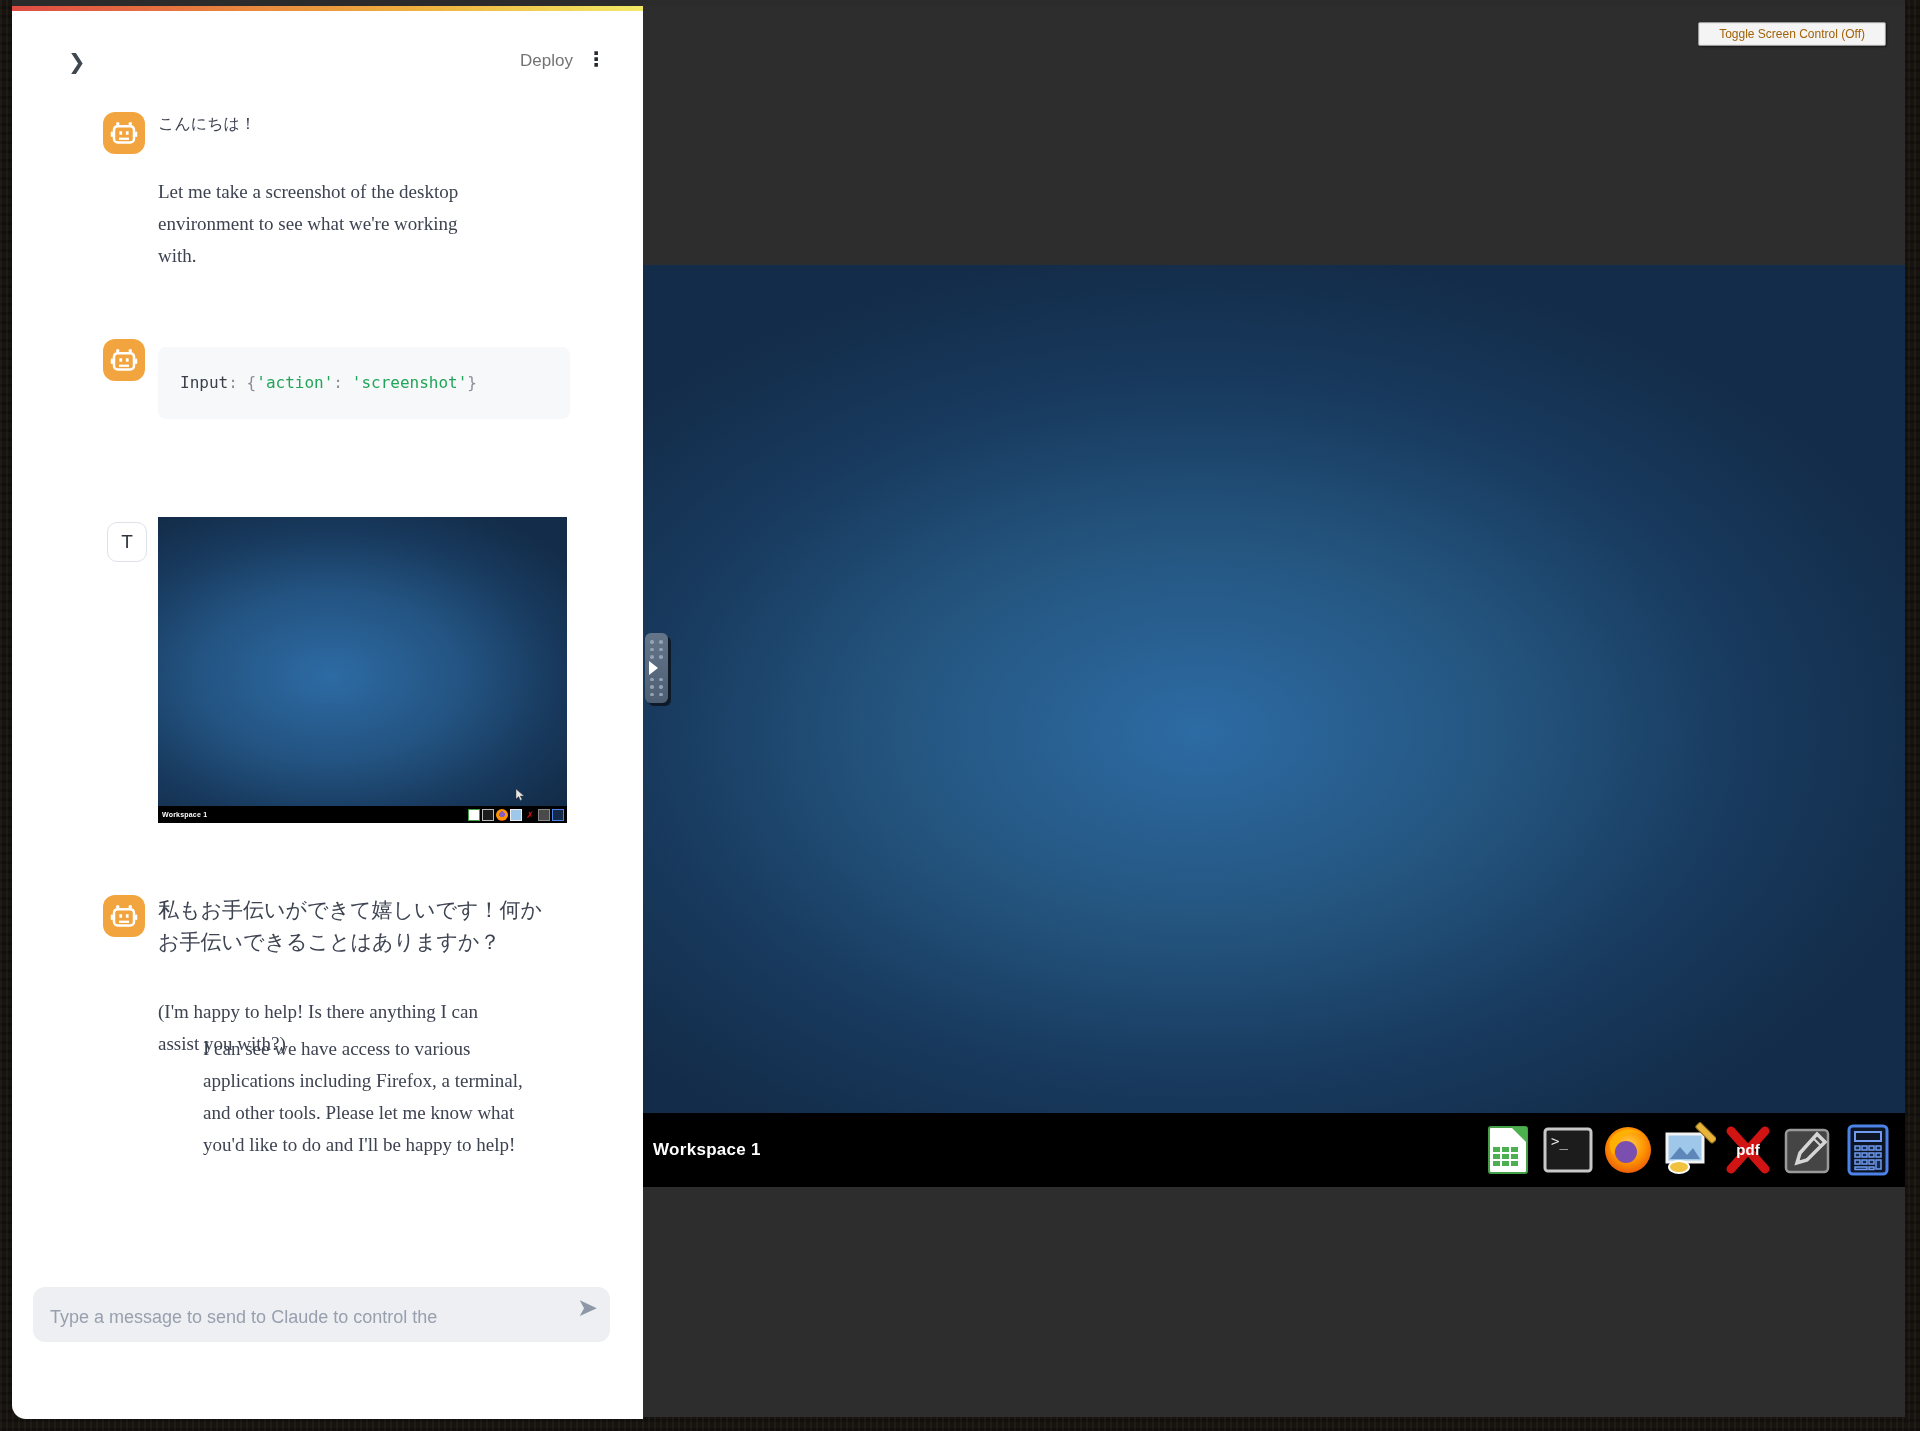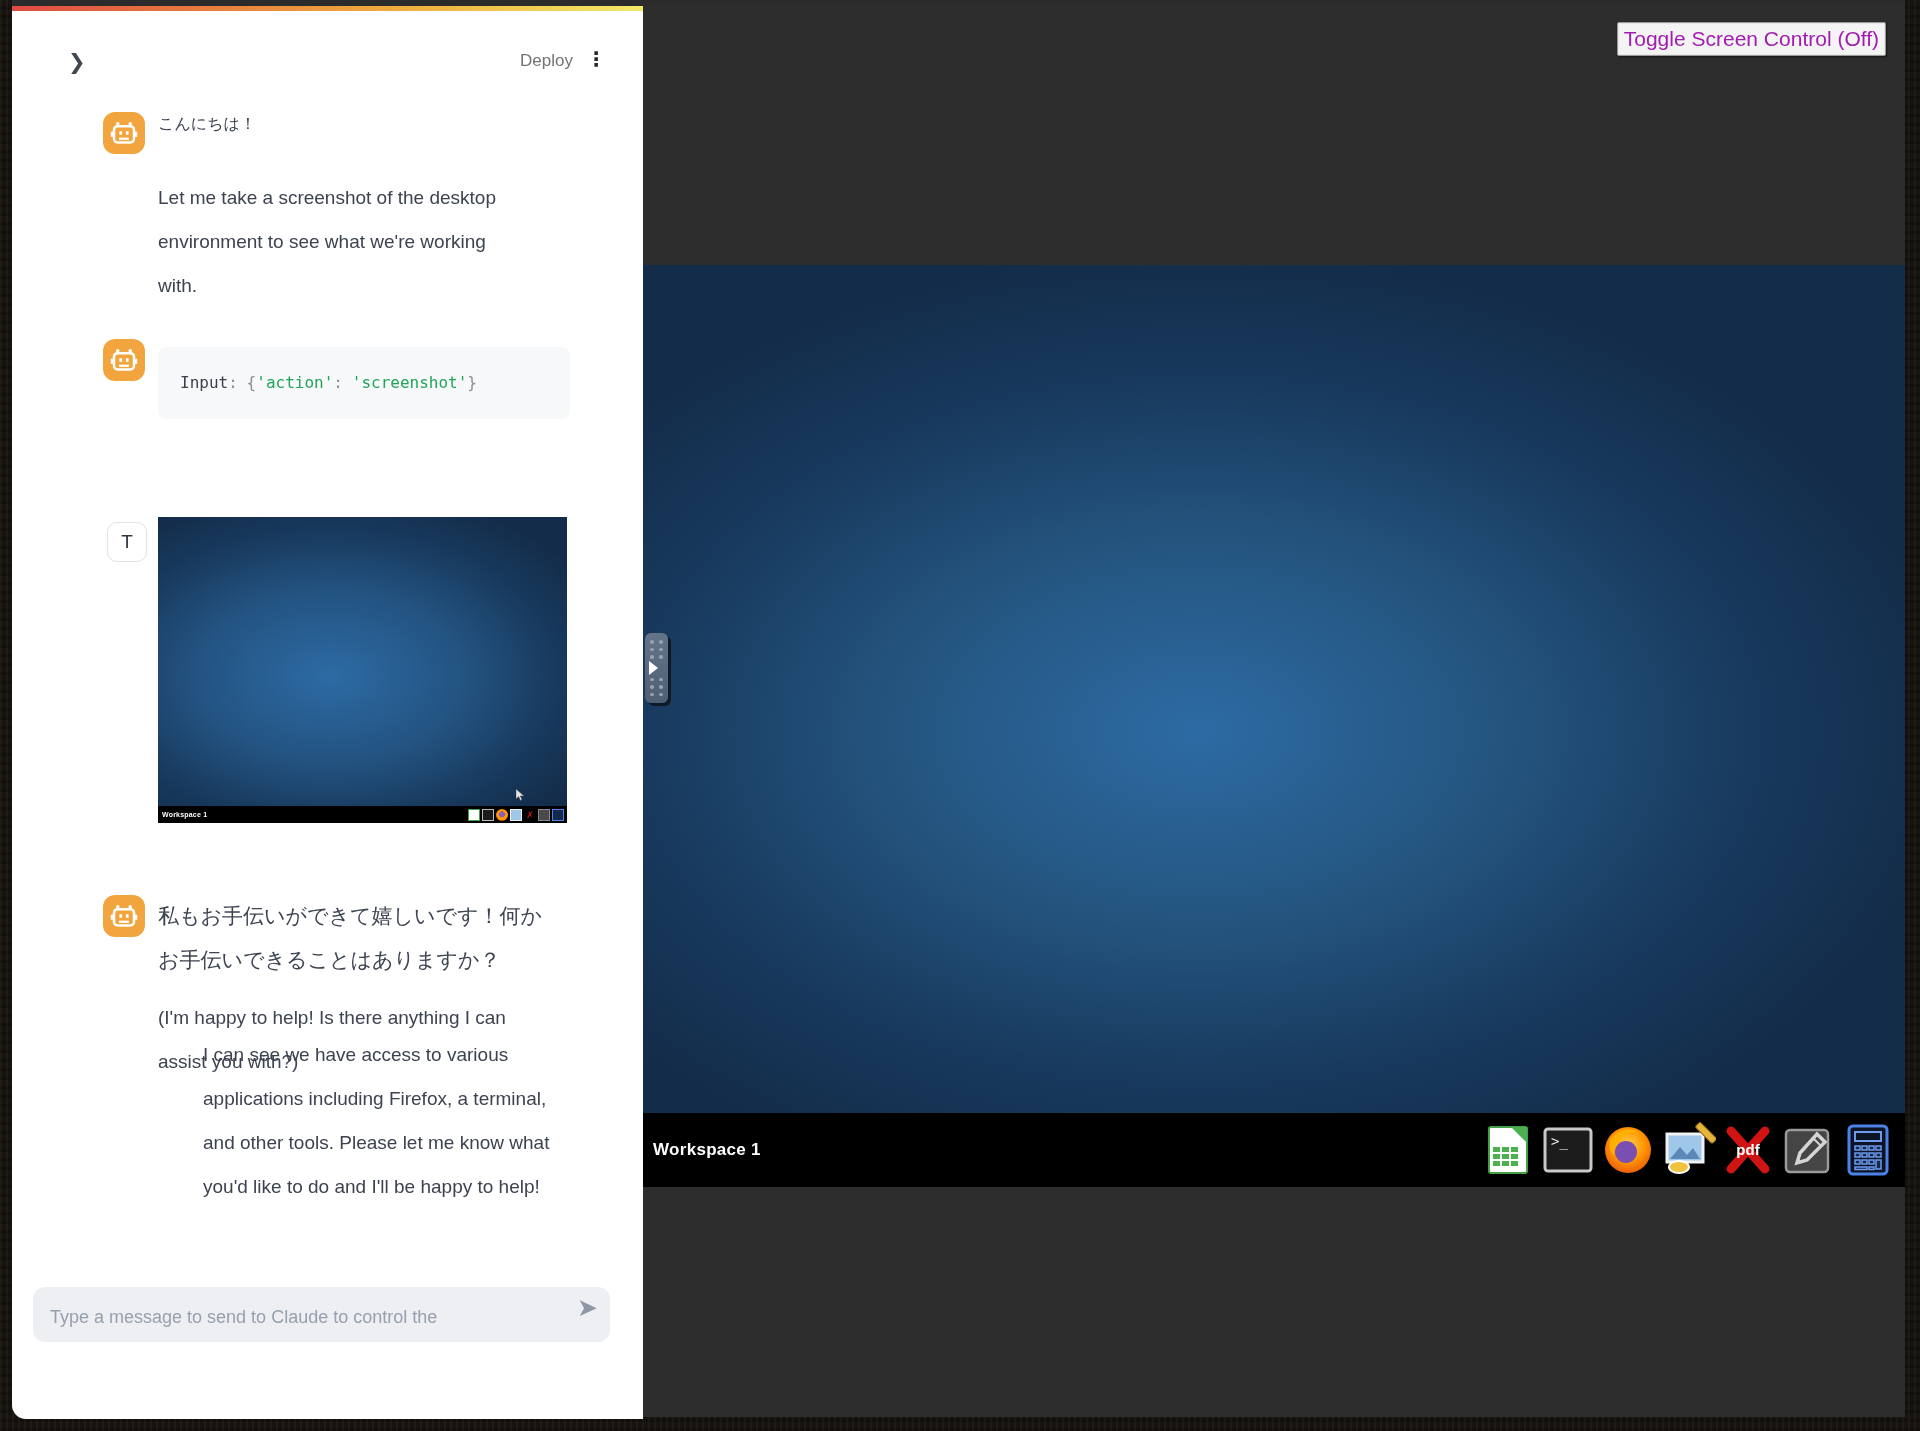--- a/index.html
+++ b/index.html
@@ -20,21 +20,21 @@
   .accent-bar{position:absolute;left:0;top:0;width:100%;height:5px;
     background:linear-gradient(90deg,#df4b44 0%,#e8823e 34%,#efb43f 66%,#f2ea67 100%);}
   .collapse{position:absolute;left:56px;top:44px;font-size:21px;color:#3f4750;cursor:pointer;font-weight:bold;}
   .deploy{position:absolute;left:508px;top:45px;font-size:17px;color:#737373;cursor:pointer;}
   .kebab{position:absolute;left:574px;top:41px;font-size:20px;color:#24292f;cursor:pointer;font-weight:bold;}
 
   .avatar{position:absolute;width:42px;height:42px;border-radius:12px;background:#f2a53f;
     display:flex;align-items:center;justify-content:center;}
   .msg-text{position:absolute;color:#3d4351;}
   .greeting{left:146px;top:108px;font-size:16px;}
-  .para{font-size:19px;line-height:44px;white-space:pre-line;}
+  .para{font-size:19px;line-height:32px;white-space:pre-line;font-family:Liberation Serif, serif;}
   .intent{left:146px;top:170px;width:410px;}
   .jp-reply{left:146px;top:888px;width:430px;font-size:21px;}
   .trans{left:146px;top:990px;width:430px;}
   .caps{left:146px;top:1027px;width:430px;margin-left:45px;}
 
   .code-block{position:absolute;left:146px;top:341px;width:368px;background:#f6f8fa;border-radius:8px;
     padding:20px 22px;font-family:"DejaVu Sans Mono","Liberation Mono",monospace;font-size:16px;
     line-height:32px;color:#3a3f4a;}
   .code-line{white-space:pre;}
   .punct{color:#8a8f99;}
@@ -64,22 +64,22 @@
   .composer{position:absolute;left:21px;top:1281px;width:577px;height:55px;background:#edeff3;border-radius:12px;}
   .composer textarea{position:absolute;inset:0;background:transparent;border:none;outline:none;resize:none;
     padding:13px 37px 0 17px;font-family:"Liberation Sans","DejaVu Sans",sans-serif;font-size:18px;
     line-height:34px;color:#333;overflow:hidden;box-sizing:border-box;}
   .composer textarea::placeholder{color:#98a0ae;}
   .send-btn{position:absolute;right:12px;top:8px;background:none;border:none;cursor:pointer;
     font-size:25px;color:#8e97a6;padding:0;line-height:1;}
 
   
   .stage{position:absolute;left:643px;top:6px;width:1262px;height:1411px;background:#2d2d2d;z-index:1;}
-  .toggle-btn{position:absolute;top:16px;right:19px;background:#f4f4f4;color:#a21caf;
-    border:1px solid #9a9a9a;border-radius:2px;padding:4px 6px;font-size:21px;
+  .toggle-btn{position:absolute;top:16px;right:19px;background:#f4f4f4;color:#a16207;
+    border:1px solid #9a9a9a;border-radius:2px;padding:4px 20px;font-size:12px;
     font-family:"Liberation Sans","DejaVu Sans",sans-serif;cursor:pointer;
     box-shadow:0 0 0 1px #e8e8e8 inset, 1px 1px 2px rgba(0,0,0,.5);}
   .desktop{position:absolute;left:0;top:259px;width:1262px;height:848px;
     background:radial-gradient(ellipse 760px 480px at 44% 55%, #2d6ba4 0%, #24557f 40%, #183a5e 72%, #132c49 100%);
     cursor:default;}
   .taskbar{position:absolute;left:0;top:1107px;width:1262px;height:74px;background:#000;
     display:flex;align-items:center;}
   .ws-label{color:#fff;font-weight:bold;font-size:17px;margin-left:10px;text-shadow:1px 1px 2px #000;letter-spacing:0.3px;}
   .tb-icons{margin-left:auto;margin-right:9px;display:flex;gap:4px;align-items:center;}
   .tb-icon{width:56px;height:56px;cursor:pointer;}

